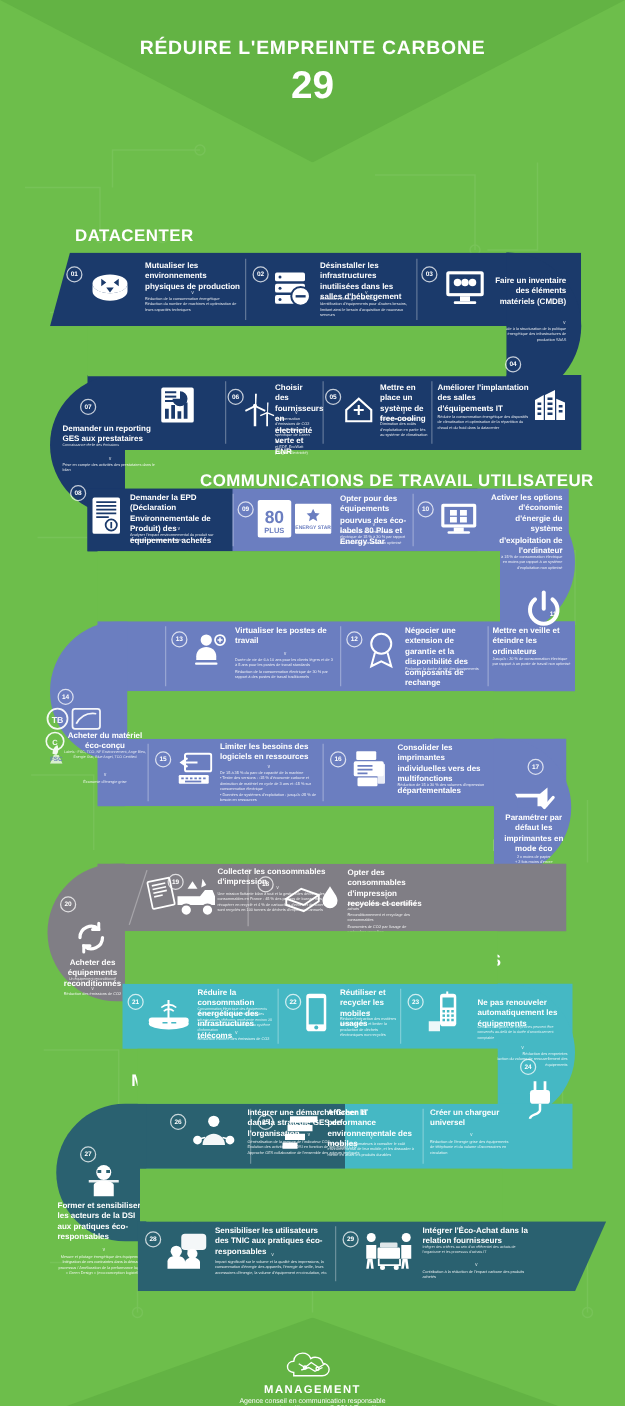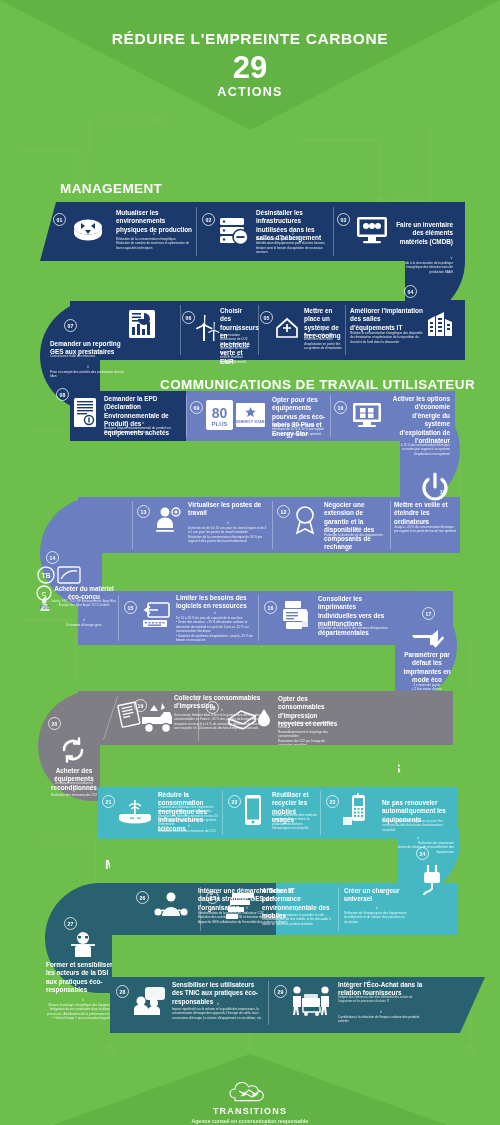--- a/index.html
+++ b/index.html
@@ -98,24 +98,23 @@
     <rect x="300" y="700" width="34" height="26" rx="3"></rect>
     <rect x="120" y="960" width="34" height="26" rx="3"></rect>
   </g>
 </svg>
 
 <div class="wrap">
 
   <div class="title">
     <div class="t1">RÉDUIRE L'EMPREINTE CARBONE</div>
     <div class="t2">29</div>
-    <div class="t3">ACTIONS</div>
-  </div>
-
-  <div class="sec" style="left:60px; top:162px;">MANAGEMENT</div>
+  </div>
+
+  <div class="sec" style="left:60px; top:162px;">DATACENTER</div>
   <div class="sec" style="left:160px; top:358px;">COMMUNICATIONS DE TRAVAIL UTILISATEUR</div>
   <div class="sec" style="left:262px; top:650px;">GESTION DES DÉCHETS</div>
   <div class="sec" style="left:108px; top:742px;">SERVICES RÉSEAUX &amp; COMMUNICATIONS</div>
   <div class="sec" style="left:105px; top:838px;">MANAGEMENT &amp; SENSIBILISATION</div>
 
   <div class="band navy" style="left:40px; top:183px; width:425px; height:59px;
               clip-path:polygon(16px 0, 425px 0, 425px 59px, 0 59px);"></div>
   <div class="band navy cap-r" style="left:405px; top:183px; width:60px; height:118px;"></div>
 
   <div class="divider" style="left:196px; top:188px; height:49px;"></div>
@@ -744,20 +743,20 @@
     <div class="foot-ch"></div>
     <div class="foot-in" style="padding-top:26px;">
       <svg width="46" height="26" viewBox="0 0 46 26" style="display:block;margin:0 auto;">
         <g fill="none" stroke="#fff" stroke-width="1.1">
           <path d="M8 18c-3 0-5-2-5-4.5S5 9 8 9c0-3.5 3-6.5 7-6.5 3 0 5.6 1.8 6.6 4.4 1-.7 2.2-1.1 3.5-1.1 3 0 5.5 2 6.2 4.7 2.8.3 5 2.5 5 5.1 0 2.9-2.5 5-5.6 5H8z"></path>
           <path d="M12 11l5 3 5-4 6 4 5-3M14 16l6-2 5 3 6-3"></path>
           <circle cx="17" cy="14" r="1.2"></circle>
             <circle cx="27" cy="15" r="1.2"></circle>
         </g>
       </svg>
-      <div class="f-logo">TRANSITIONS</div>
+      <div class="f-logo">MANAGEMENT</div>
       <div class="f-l1">Agence conseil en communication responsable</div>
       <div class="f-l2">www.agence-transitions.org • © 2014 Transitions</div>
     </div>
     <div class="f-src">Source : ADEME / CIGREF • Bilan GES, guide sectoriel Technologies Numériques, Information et Communication • www.ademe.fr / www.cigref.fr</div>
   </div>
 
 </div>
 
 </body></html>

